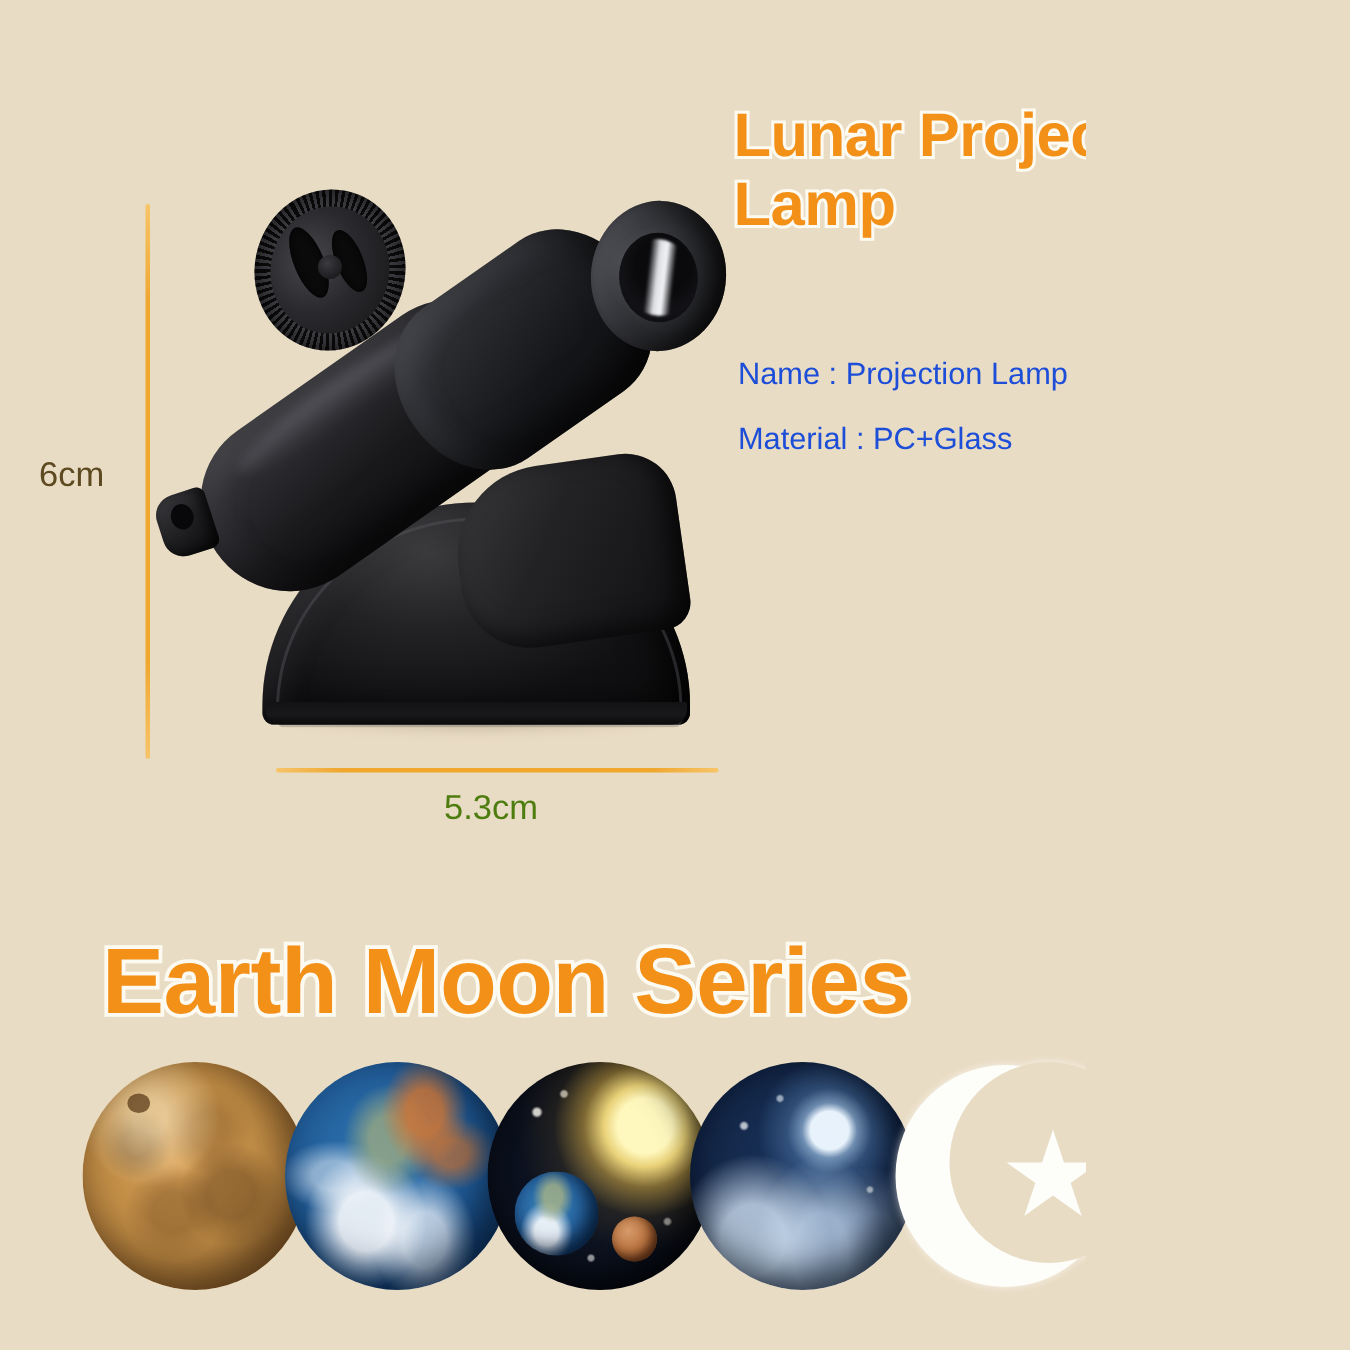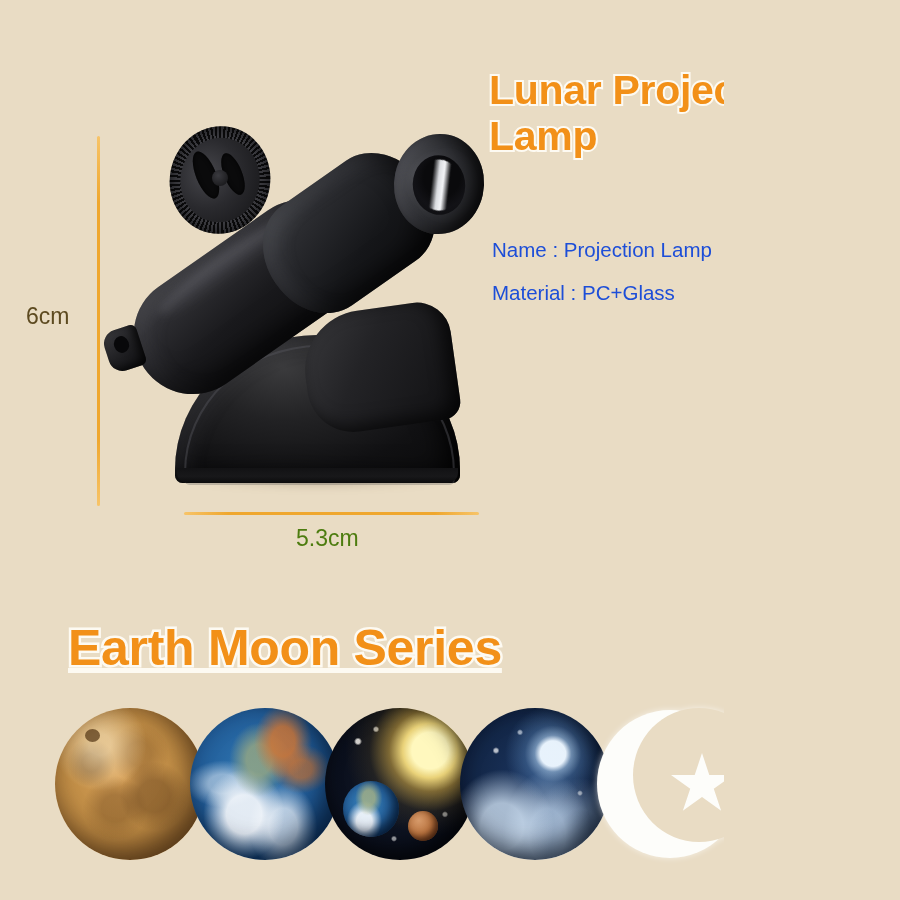--- a/index.html
+++ b/index.html
@@ -35,22 +35,21 @@
   #product-title {
     left: 489px;
     top: 68px;
     width: 400px;
     font-size: 41px;
   }
   #series-title {
     left: 68px;
     top: 620px;
     width: 620px;
-    font-size: 50px;
-    text-decoration: underline;
+    font-size: 62px;
     -webkit-text-stroke: 5px #fdfaf2;
   }
 
   
   #spec-list {
     position: absolute;
     left: 492px;
     top: 228px;
     width: 400px;
   }

